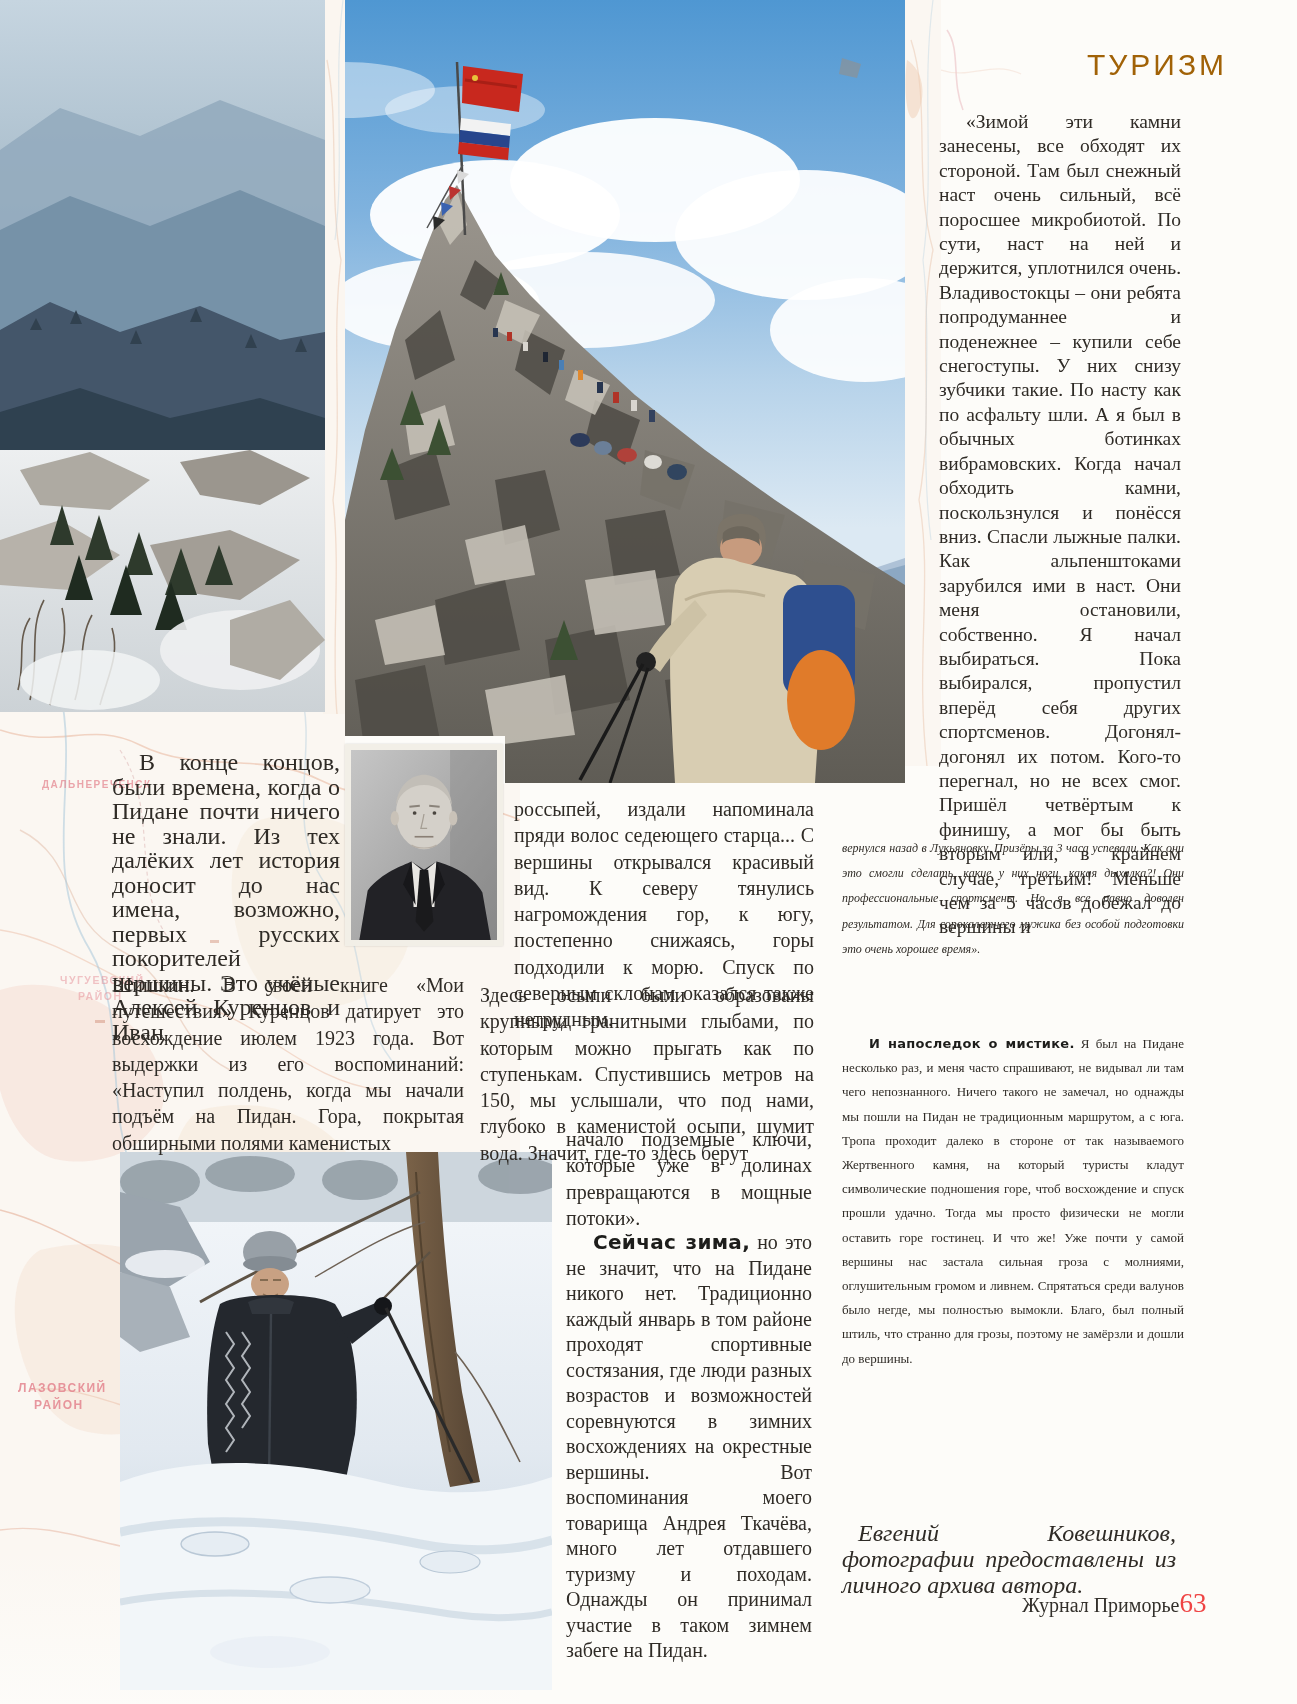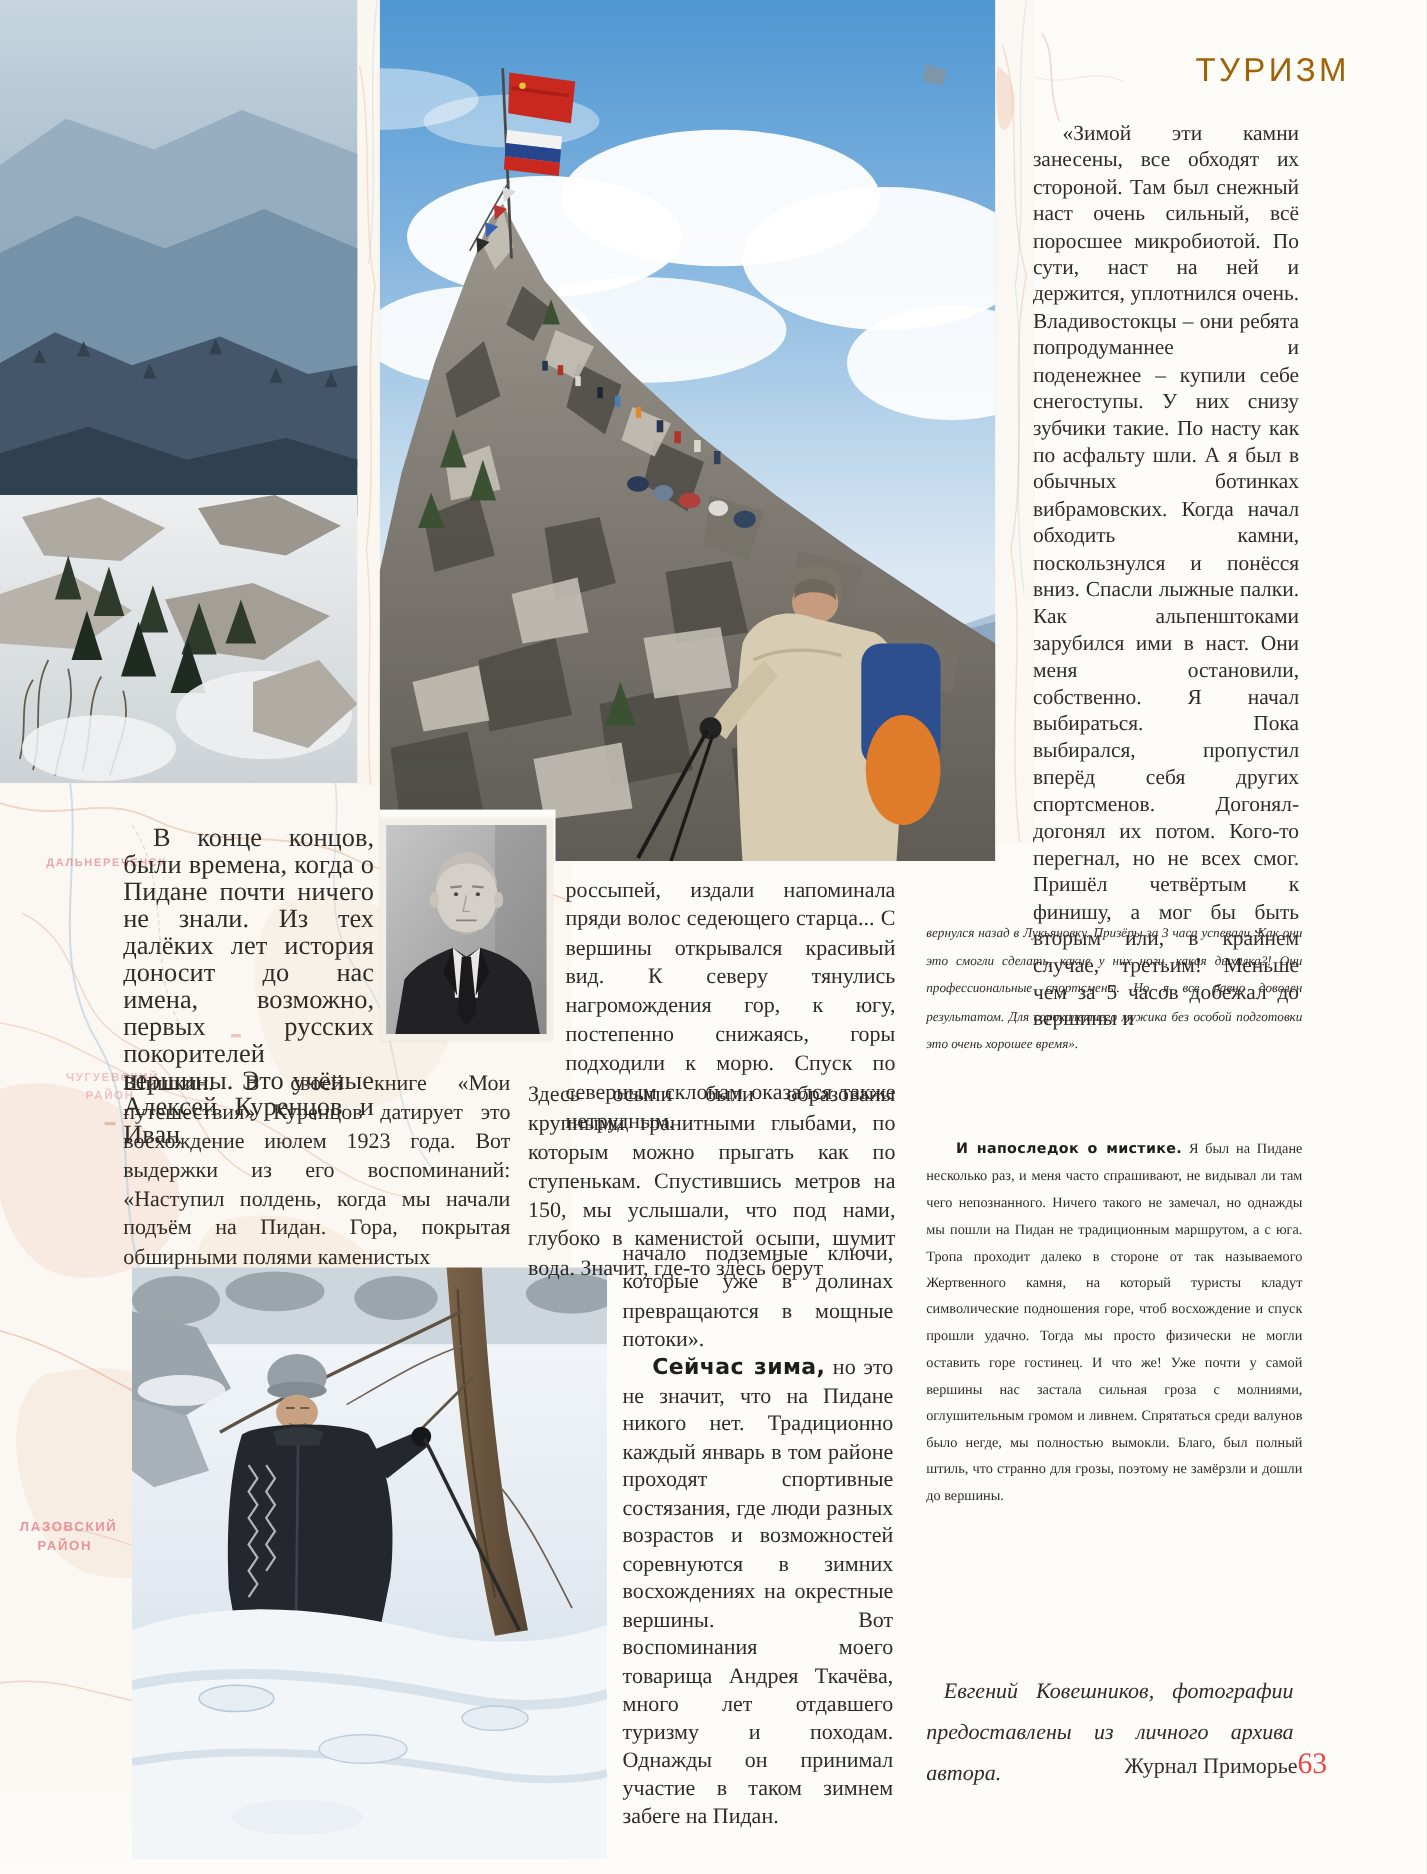--- a/index.html
+++ b/index.html
@@ -9,21 +9,21 @@
   .photo{position:absolute;overflow:hidden;}
   .photo svg{display:block;width:100%;height:100%;}
   .txt{position:absolute;text-align:justify;color:#2f2b26;}
   .indent{text-indent:27px;}
   .lead-sans{font-family:"DejaVu Sans", sans-serif;font-weight:700;letter-spacing:.3px;color:#1d1d1b;}
   .header-title{position:absolute;top:48px;right:70px;font-size:30px;letter-spacing:3px;color:#a16207;
         font-family:Liberation Sans, sans-serif;}
   .col-right-narrow{left:939px;top:110px;width:242px;font-size:19.5px;line-height:24.4px;}
   .col-right-wide{left:842px;top:836px;width:342px;font-size:12px;line-height:25.2px;font-style:italic;}
   .mystic{left:842px;top:1032px;width:342px;font-size:13px;line-height:24.2px;}
-  .signature{left:842px;top:1520px;width:334px;font-size:20px;line-height:37px;font-style:italic;text-indent:16px;font-family:Liberation Serif, serif;}
+  .signature{left:842px;top:1520px;width:334px;font-size:24px;line-height:26px;font-style:italic;text-indent:16px;font-family:Liberation Serif, serif;}
   .left-narrow{left:112px;top:750px;width:228px;font-size:24px;line-height:24.5px;}
   .left-wide{left:112px;top:972px;width:352px;font-size:20px;line-height:26.3px;}
   .center-narrow{left:514px;top:796px;width:300px;font-size:20px;line-height:26.3px;}
   .center-wide{left:480px;top:982px;width:334px;font-size:20px;line-height:26.3px;}
   .center-tail{left:566px;top:1126px;width:246px;font-size:20px;line-height:26.3px;}
   .winter{left:566px;top:1230px;width:246px;font-size:20px;line-height:25.5px;}
   .footer{position:absolute;left:1022px;top:1588px;display:flex;align-items:baseline;}
   .footer .journal{font-size:20px;color:#33302b;}
   .footer .pagenum{font-size:27px;color:#ef4444;}
   .map-label{position:absolute;font-family:"Liberation Sans", sans-serif;font-weight:700;

